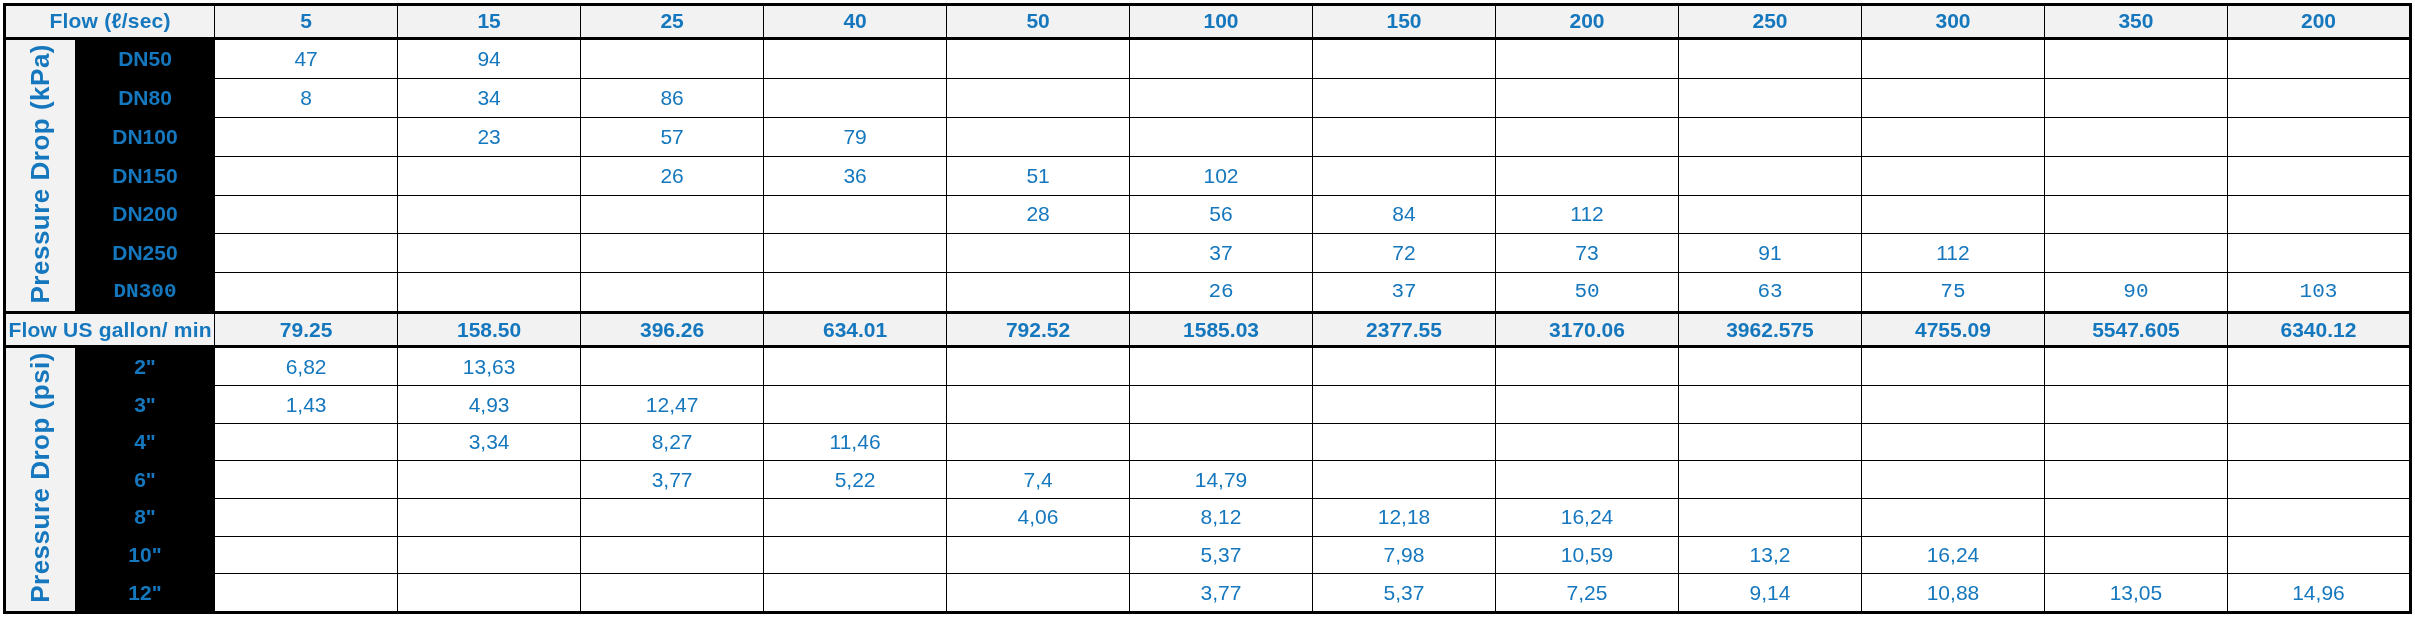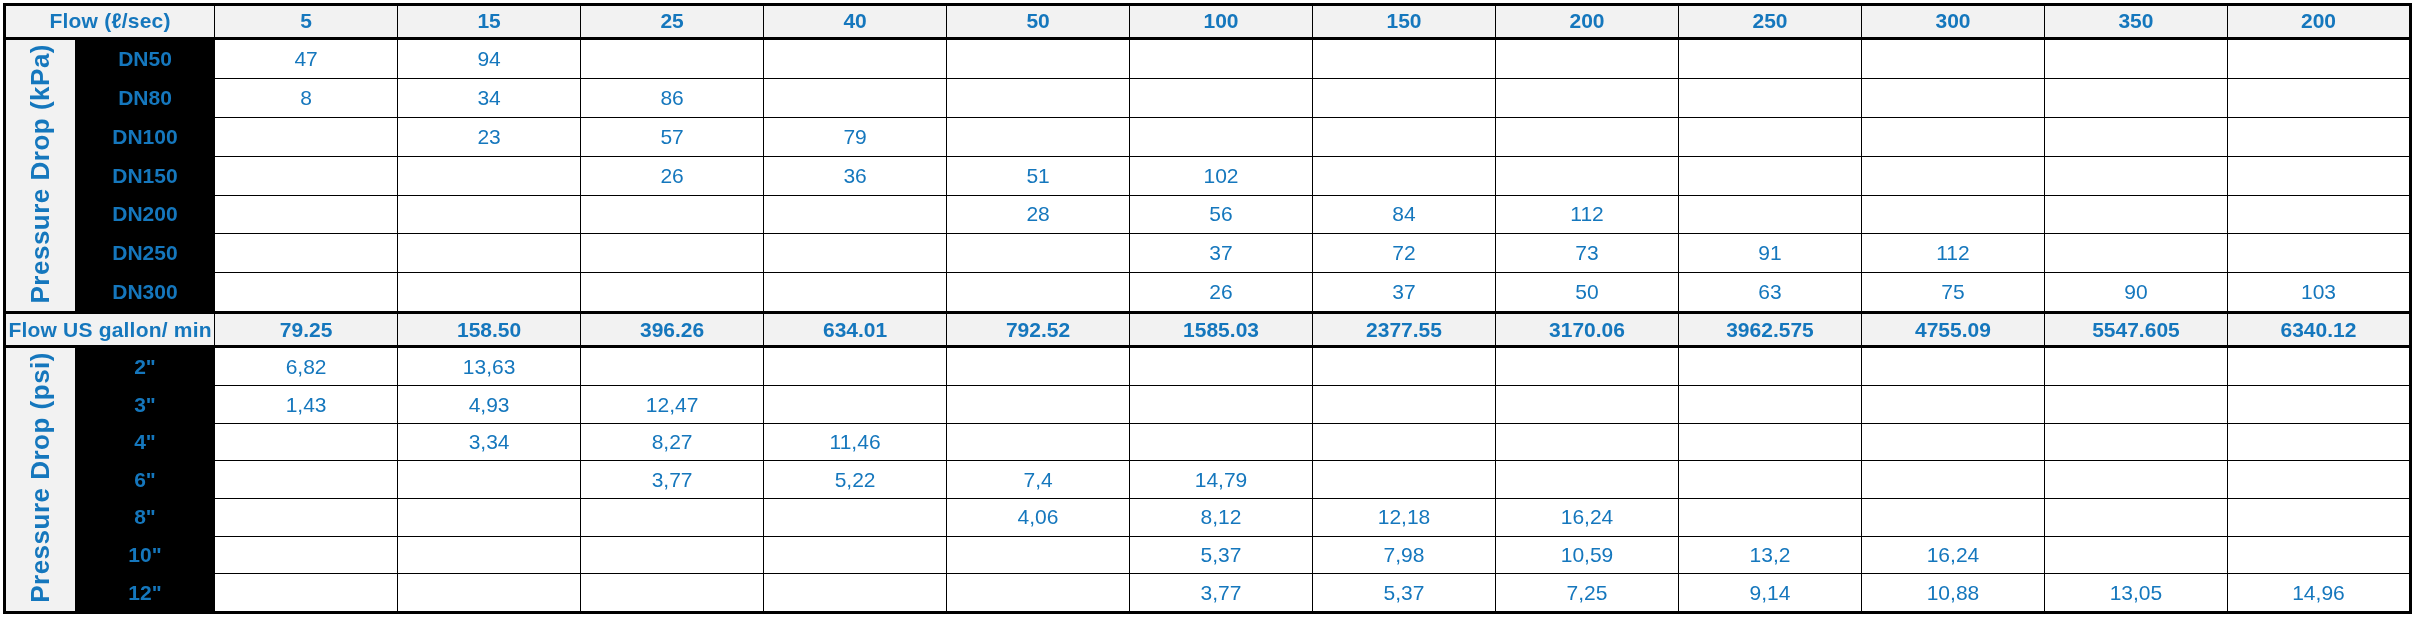--- a/index.html
+++ b/index.html
@@ -75,21 +75,21 @@
     writing-mode: vertical-rl;
     transform: rotate(180deg);
     font-weight: bold;
     font-size: 26px;
     color: #1577bd;
     letter-spacing: 0.5px;
     display: inline-block;
     white-space: nowrap;
   }
   tr.datarow td { height: 29px; }
-  tr.thickbottom td { border-bottom: 3px solid #000 !important; }
+  tr.thickbottom td { border-bottom: 3px solid #000 !important; font-family: Liberation Mono, monospace; }
 </style>
 </head>
 <body>
 
 <div id="wrap">
   <table class="ptable">
     <colgroup>
       <col class="c-side">
         <col class="c-label">
       <col class="c-data">

